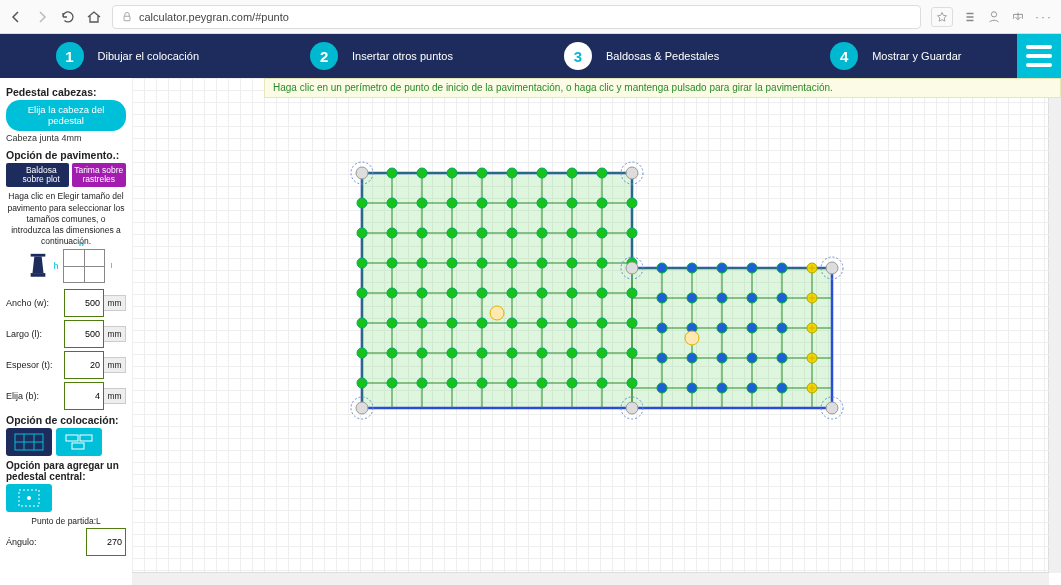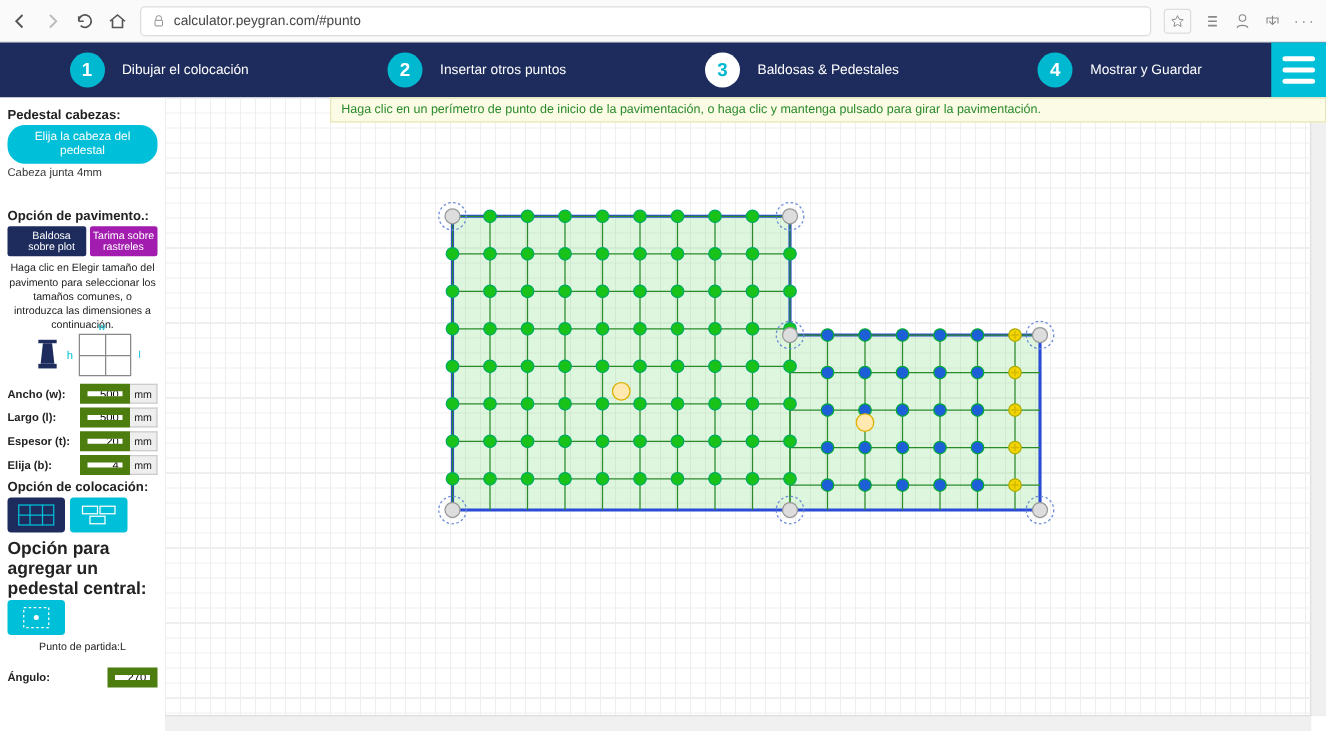--- a/index.html
+++ b/index.html
@@ -32,34 +32,34 @@
   .hamburger span { display: block; width: 26px; height: 4px; background: #fff; border-radius: 2px; }
 
   
   .hint-bar { height: 20px; background: #fbfbe6; border: 1px solid #e6e6b8; font-size: 10px; color: #2a8a2a; padding: 3px 8px; margin-left: 132px; }
 
   
   .main { display: flex; height: calc(585px - 34px - 44px); }
   .sidebar { width: 132px; background: #fff; padding: 4px 6px; font-size: 10px; color: #222; overflow: hidden; }
   .sidebar h4 { font-size: 10.5px; margin: 4px 0 2px; }
   .btn-cyan { background: #00bfd8; color: #fff; border: none; border-radius: 14px; padding: 4px 6px; font-size: 9.5px; cursor: pointer; display: block; width: 100%; text-align: center; line-height: 1.2; }
-  .small-text { font-size: 9px; color: #333; margin: 2px 0 24px; }
+  .small-text { font-size: 9px; color: #333; margin: 2px 0 6px; }
   .opt-row { display: flex; gap: 3px; margin-bottom: 3px; }
   .opt-btn { flex: 1; font-size: 8.5px; padding: 3px 2px; border: none; border-radius: 2px; cursor: pointer; color: #fff; text-align: center; line-height: 1.1; }
   .opt-navy { background: #1d2c5c; padding-left: 10px; }
   .opt-cyan { background: #a21caf; }
   .help-text { font-size: 8.5px; text-align: center; line-height: 1.3; margin: 4px 0 0; }
   .dim-illus { display: flex; align-items: center; justify-content: center; gap: 4px; margin: 2px 0 6px; }
   .pedestal-icon { width: 22px; }
   .tile-box { width: 42px; height: 34px; border: 1px solid #888; position: relative; }
   .tile-box::before { content:""; position:absolute; left:50%; top:0; bottom:0; width:1px; background:#888; }
   .tile-box::after { content:""; position:absolute; top:50%; left:0; right:0; height:1px; background:#888; }
   .dim-row { display: flex; align-items: center; margin-bottom: 3px; }
-  .dim-label { flex: 1; font-size: 9px; font-weight: bold; }
-  .dim-input { width: 40px; height: 16px; font-size: 9px; text-align: right; border: 6px solid #4d7c0f; background:#fff; padding-right:3px; }
+  .dim-label { flex: 1; font-size: 9px; }
+  .dim-input { width: 40px; height: 28px; font-size: 9px; text-align: right; border: 1px solid #4d7c0f; background:#fff; padding-right:3px; }
   .dim-unit { width: 22px; font-size: 8.5px; text-align: center; background:#eee; border:1px solid #ccc; border-left:none; height:16px; line-height:14px; }
   .layout-opts { display: flex; gap: 4px; margin: 2px 0 4px; }
   .layout-tile { width: 46px; height: 28px; border-radius: 3px; display:flex; align-items:center; justify-content:center; cursor:pointer; }
   .layout-navy { background: #1d2c5c; }
   .layout-cyan { background: #00bfd8; }
   .center-ped { width: 46px; height: 28px; background:#00bfd8; border-radius:3px; display:flex; align-items:center; justify-content:center; margin-bottom:4px; }
 
   
   .canvas-wrap { flex: 1; position: relative; background: #fff; overflow: hidden; }
   .canvas-wrap::after {  content:""; position:absolute; left:0; right:12px; bottom:0; height:12px; background:#f0f0f0; border-top:1px solid #ddd; }
@@ -222,30 +222,30 @@
         </div>
       <div class="layout-tile layout-cyan">
           <svg width="30" height="18" viewBox="0 0 30 18">
             <rect x="2" y="2" width="12" height="6" fill="none" stroke="#fff"></rect>
             <rect x="16" y="2" width="12" height="6" fill="none" stroke="#fff"></rect>
             <rect x="8" y="10" width="12" height="6" fill="none" stroke="#fff"></rect>
           </svg>
         </div>
     </div>
 
-    <h4 style="font-size:14px">Opción para agregar un pedestal central:</h4>
+    <h4 style="font-size:10px">Opción para agregar un pedestal central:</h4>
     <div class="center-ped">
         <svg width="24" height="20" viewBox="0 0 24 20">
           <rect x="2" y="2" width="20" height="16" fill="none" stroke="#fff" stroke-dasharray="2 2"></rect>
           <circle cx="12" cy="10" r="2" fill="#fff"></circle>
         </svg>
       </div>
 
     <div style="font-size:8.5px;text-align:center">Punto de partida:L</div>
-    <div class="dim-row" style="margin-top:12px">
+    <div class="dim-row" style="margin-top:2px">
         <span class="dim-label">Ángulo:</span>
         <input class="dim-input" value="270" style="">
       </div>
   </div>
 
   <div class="canvas-wrap">
 
     <div class="grid-bg"></div>
     <svg class="shape" style="left:0;top:0" width="917" height="495" viewBox="0 0 917 495">
 

